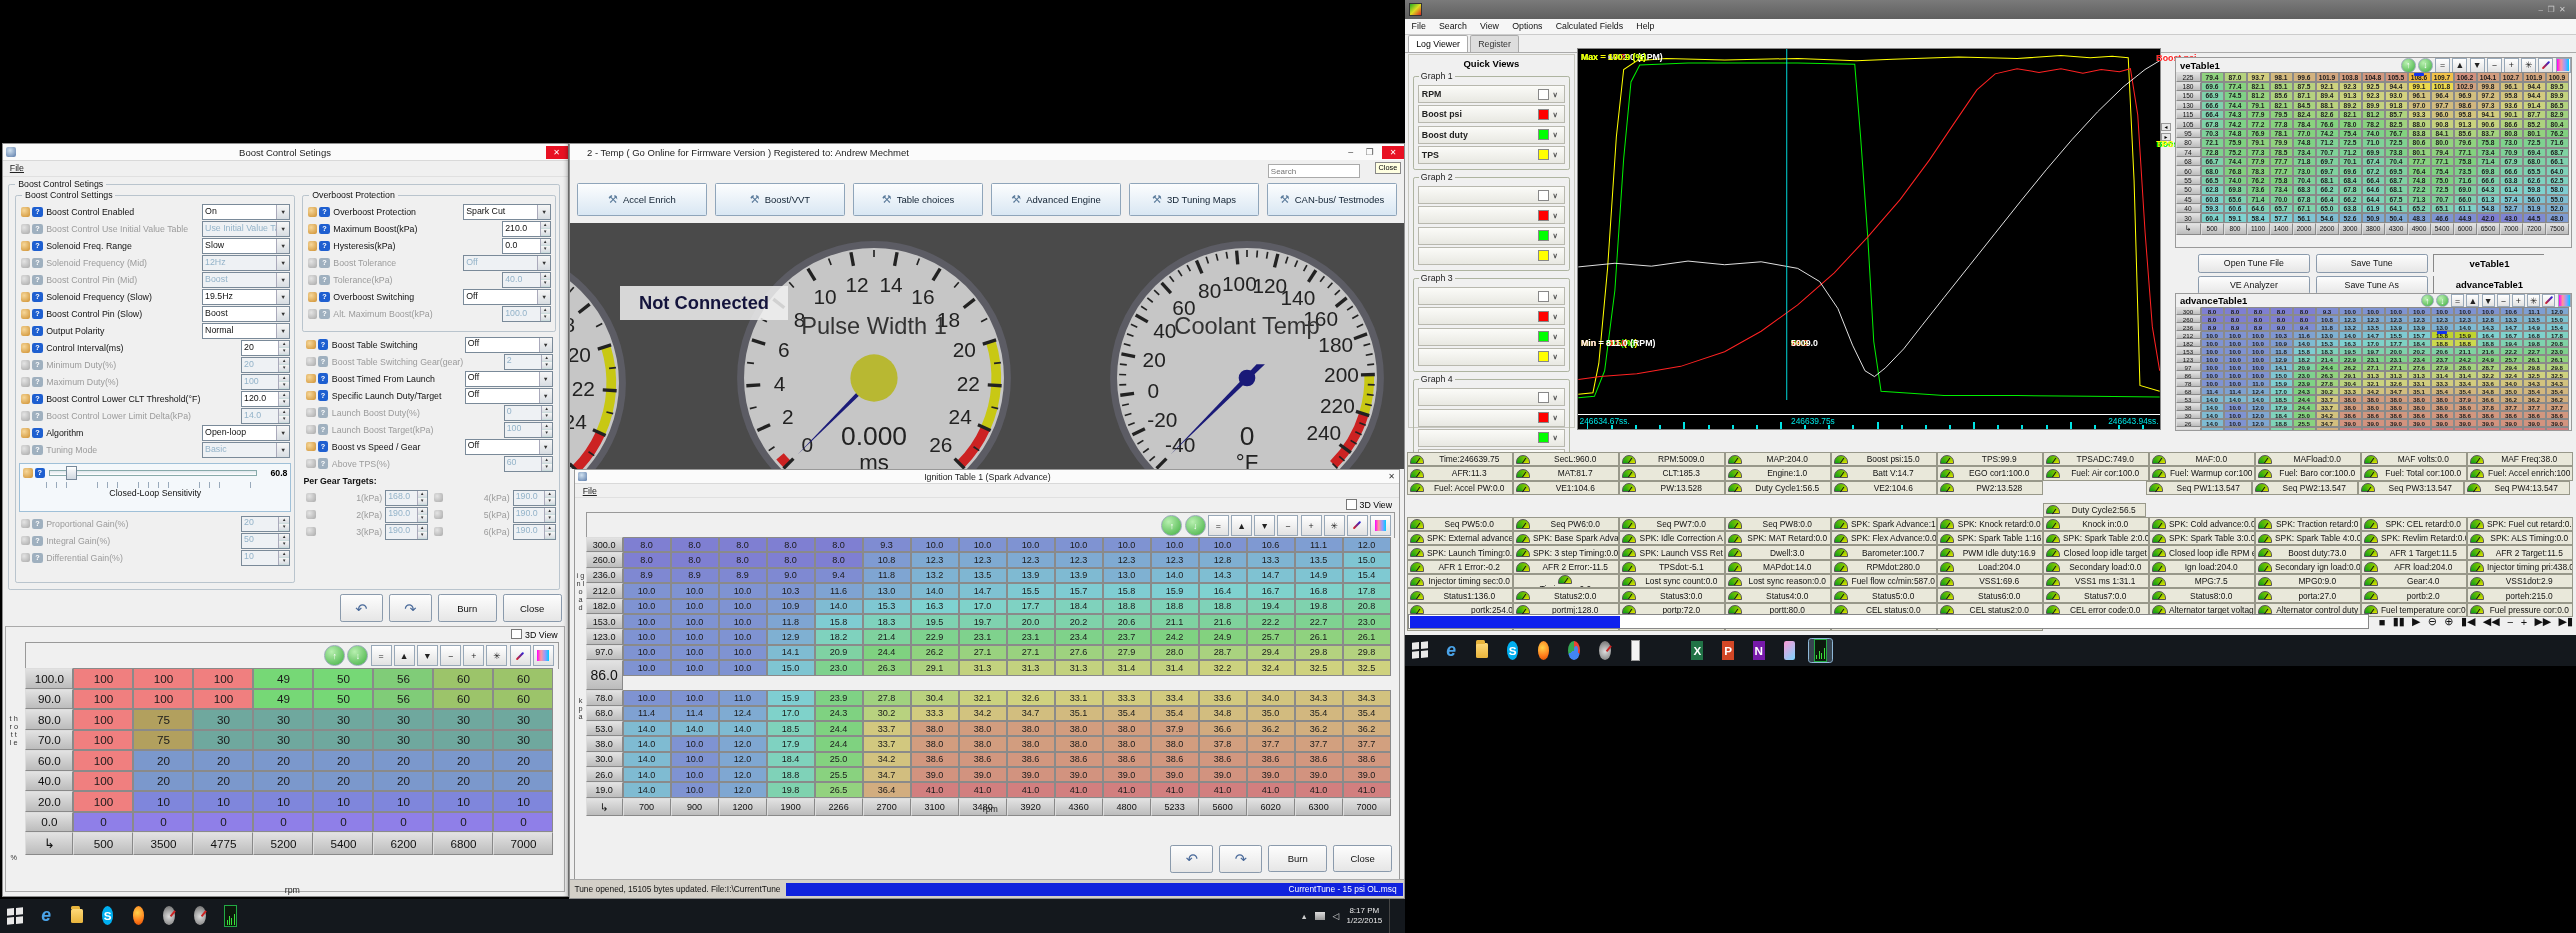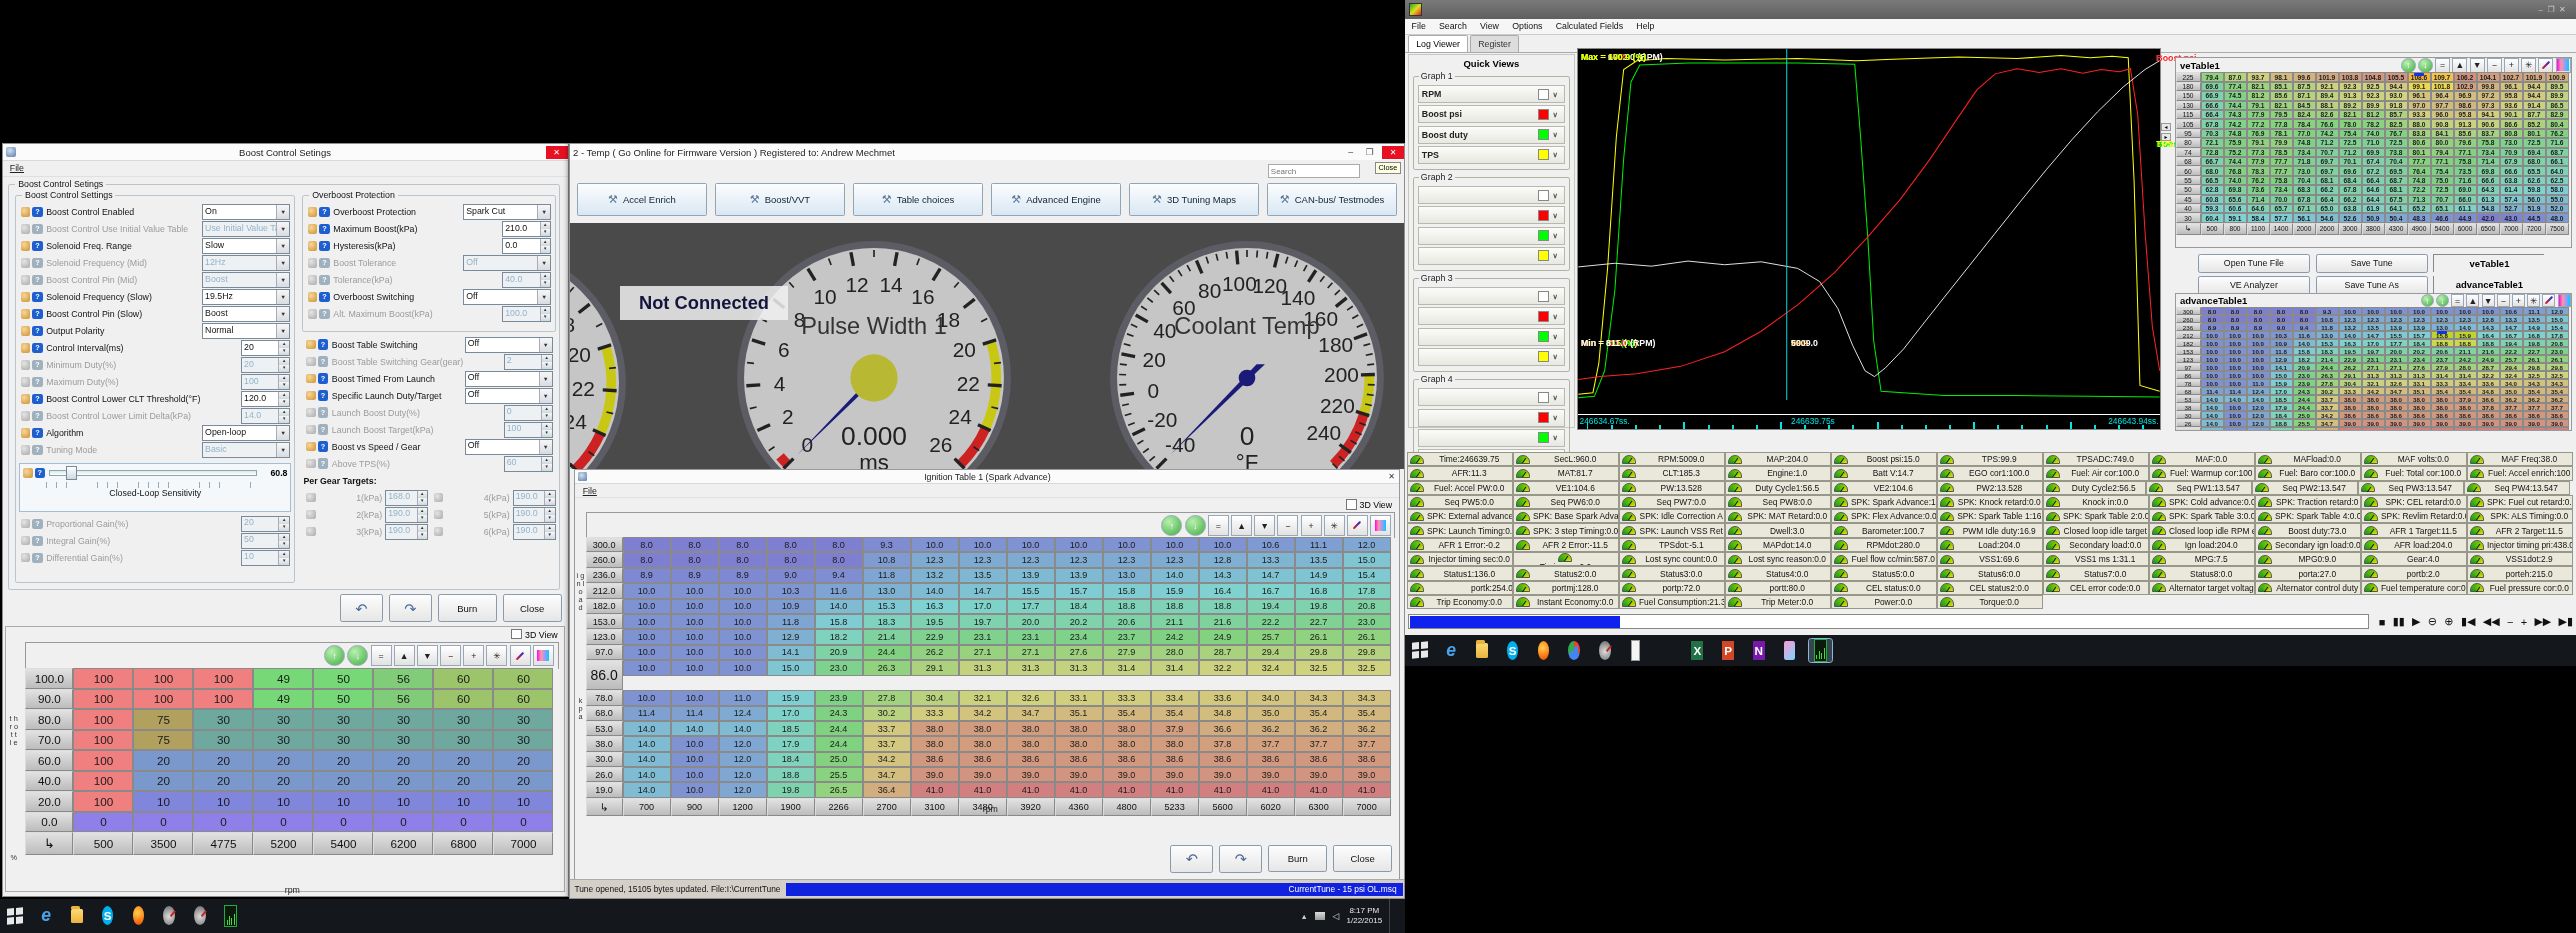--- a/index.html
+++ b/index.html
@@ -679,21 +679,21 @@
       <div class="btn undo">↶</div>
       <div class="btn undo">↷</div>
       <div class="btn" style="width:57px;height:25px;">Burn</div>
       <div class="btn" style="width:57px;height:25px;">Close</div>
     </div>
   </div>
 </div>
 
 <div class="win" style="left:569px;top:143px;width:834px;height:754px;">
   <div class="titlebar">
-    <span style="padding-left:3px;">2 - Temp ( Go Online for Firmware Version ) Registered to: Andrew Mechmet</span>
+    <span style="padding-left:17px;">2 - Temp ( Go Online for Firmware Version ) Registered to: Andrew Mechmet</span>
     <span style="margin-left:auto;"></span>
     <span class="mmbtn">–</span>
     <span class="mmbtn">❐</span>
     <span class="xbtn">✕</span>
   </div>
   <div style="position:absolute;right:2.9px;top:17.6px;background:#ffffe1;border:0.7px solid #888;font-size:7.3px;padding:0.7px 2.9px;z-index:5;">Close</div>
   <div style="position:absolute;left:0;top:16px;right:0;height:63px;background:#f0f0f0;">
     <input style="position: absolute; right: 44px; top: 4.4px; width: 86px; height: 11.7px; font-size: 8px; border: 0.7px solid rgb(170, 170, 170); padding: 0px 2.2px;" placeholder="Search">
     <div id="ts-toolbar" style="position:absolute;left:2.9px;right:2.9px;top:23.4px;display:flex;">
         <div class="tsbtn">
@@ -2313,21 +2313,21 @@
           <span style="flex: 1 1 0%; text-align: center;">Duty Cycle1:56.5</span>
         </div>
         <div class="dcell" style="width: 106px; height: 14.3px;">
           <span class="led"></span>
           <span style="flex: 1 1 0%; text-align: center;">VE2:104.6</span>
         </div>
         <div class="dcell" style="width: 106px; height: 14.3px;">
           <span class="led"></span>
           <span style="flex: 1 1 0%; text-align: center;">PW2:13.528</span>
         </div>
-        <div class="dcell" style="width: 103px; height: 14.3px;">
+        <div class="dcell" style="width: 103px; height: 14.3px; margin-top: 22px;">
           <span class="led"></span>
           <span style="flex: 1 1 0%; text-align: center;">Duty Cycle2:56.5</span>
         </div>
         <div class="dcell" style="width: 106px; height: 14.3px;">
           <span class="led"></span>
           <span style="flex: 1 1 0%; text-align: center;">Seq PW1:13.547</span>
         </div>
         <div class="dcell" style="width: 106px; height: 14.3px;">
           <span class="led"></span>
           <span style="flex: 1 1 0%; text-align: center;">Seq PW2:13.547</span>

